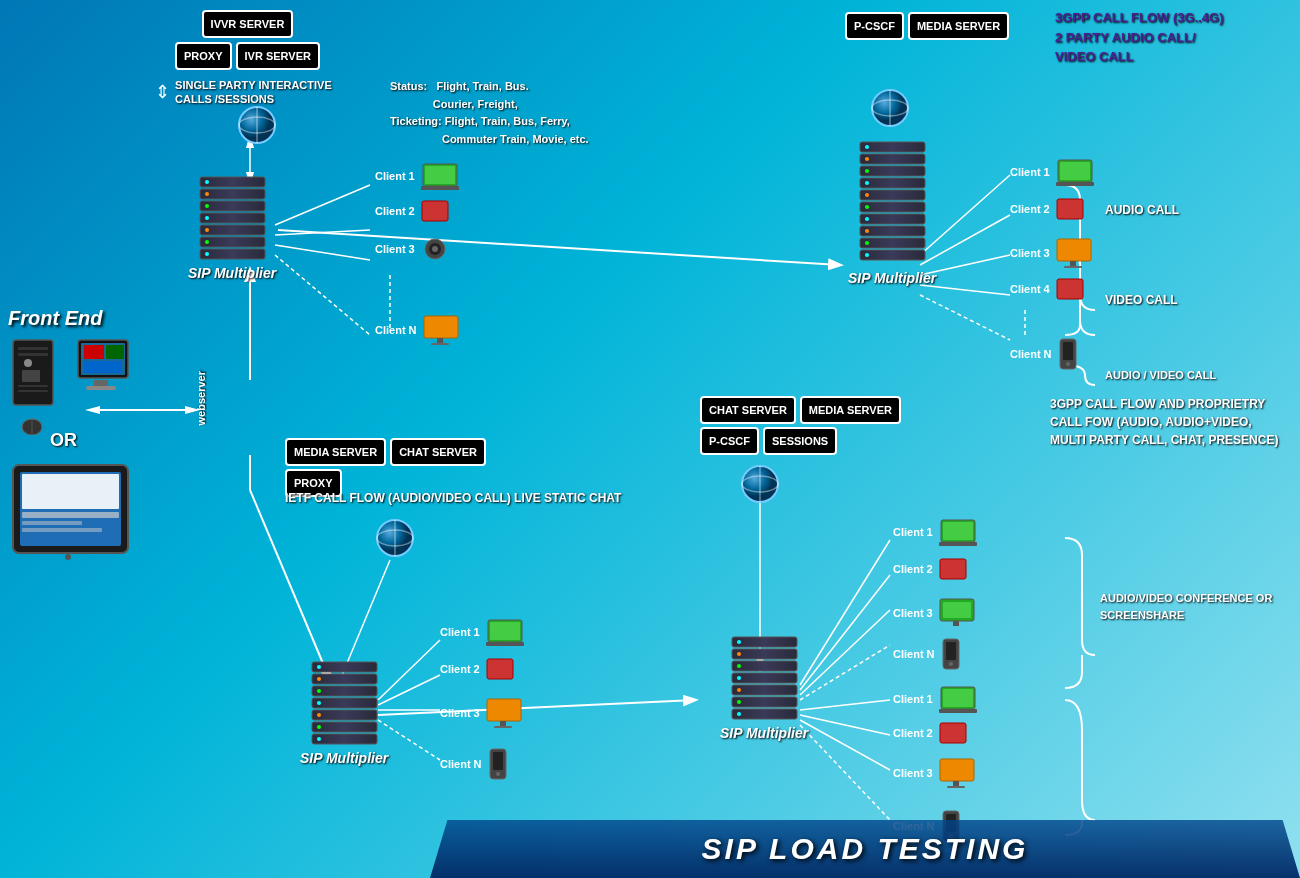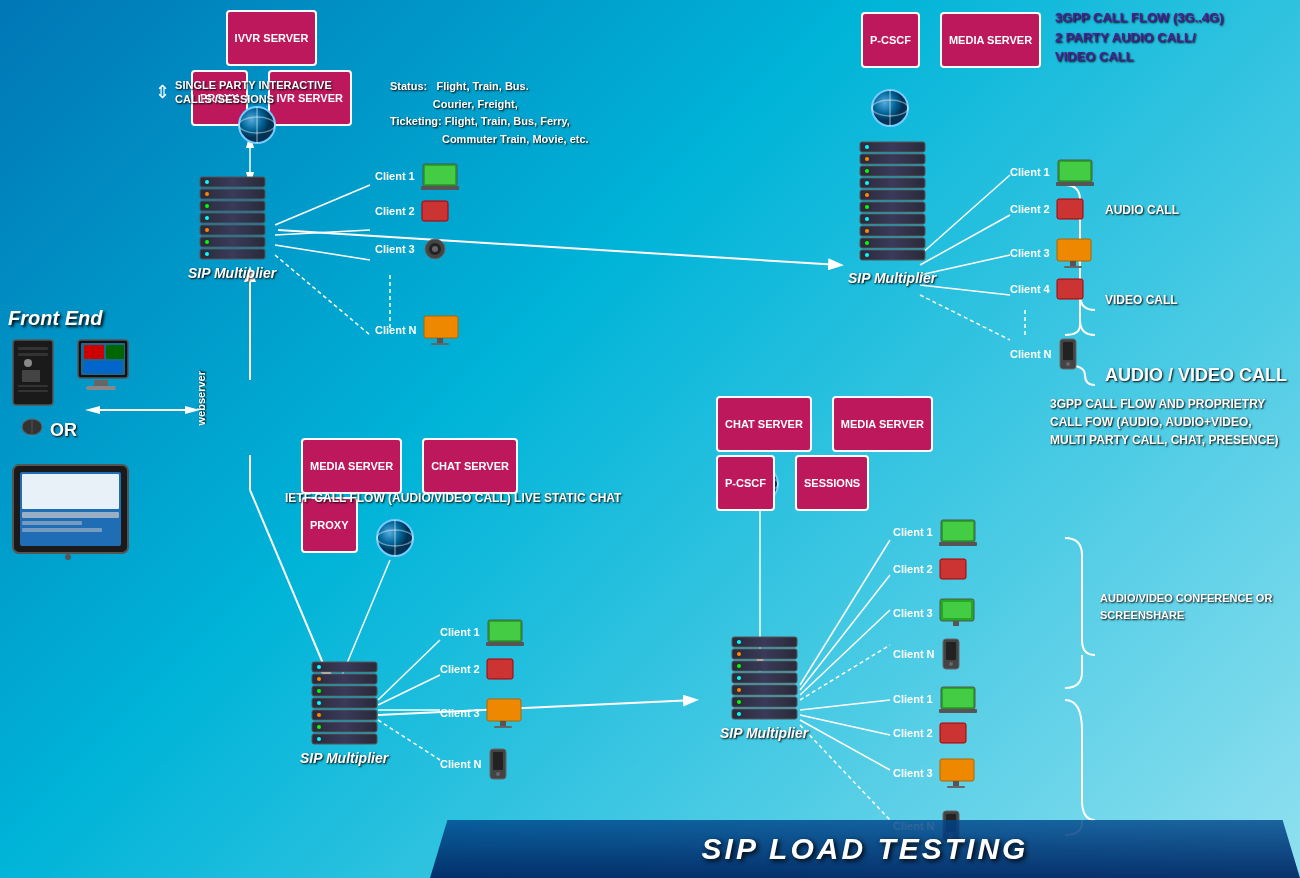--- a/index.html
+++ b/index.html
@@ -23,29 +23,28 @@
       position: absolute;
       top: 0; left: 0;
       width: 1300px;
       height: 878px;
       pointer-events: none;
     }
 
     
     .badge {
       display: inline-block;
-      background: #be185d;
+      background: #000000;
       color: #fff;
       border: 2px solid #fff;
       border-radius: 4px;
       font-size: 11px;
       font-weight: bold;
-      padding: 20px 7px;
+      padding: 6px 7px;
       white-space: nowrap;
-      margin-left: 16px;
     }
     .badge-group {
       display: flex;
       gap: 4px;
       flex-wrap: wrap;
     }
     .client-label {
       color: #fff;
       font-size: 11px;
       font-weight: bold;
@@ -196,21 +195,21 @@
 
   <div class="abs" style="left:1105px; top:200px;">
     <span style="color:#fff; font-size:12px; font-weight:bold; text-shadow:1px 1px 2px #000;">AUDIO CALL</span>
   </div>
 
   <div class="abs" style="left:1105px; top:290px;">
     <span style="color:#fff; font-size:12px; font-weight:bold; text-shadow:1px 1px 2px #000;">VIDEO CALL</span>
   </div>
 
   <div class="abs" style="left:1105px; top:365px;">
-    <span style="color:#fff; font-size:18px; font-weight:bold; text-shadow:1px 1px 2px #000;">AUDIO / VIDEO CALL</span>
+    <span style="color:#fff; font-size:11px; font-weight:bold; text-shadow:1px 1px 2px #000;">AUDIO / VIDEO CALL</span>
   </div>
 
   <div class="abs" style="left:8px; top:295px;">
     <div style="color:#fff; font-size:20px; font-weight:900; font-style:italic; text-shadow:2px 2px 3px #000; margin-bottom:5px;margin-top:12px;">Front End</div>
 
     <div style="display:flex; gap:8px; align-items:flex-end;">
       <svg width="60" height="80">
         <rect x="5" y="5" width="40" height="65" rx="3" fill="#1a1a1a" stroke="#555" stroke-width="1.5"></rect>
         <rect x="10" y="12" width="30" height="3" rx="1" fill="#333"></rect>
         <rect x="10" y="18" width="30" height="3" rx="1" fill="#333"></rect>
@@ -231,21 +230,21 @@
     </div>
 
     <div style="margin-left: 12px; margin-top: 2px;">
       <svg width="25" height="18">
         <ellipse cx="12" cy="10" rx="10" ry="8" fill="#333" stroke="#666" stroke-width="1"></ellipse>
         <line x1="12" y1="3" x2="12" y2="17" stroke="#555" stroke-width="1"></line>
       </svg>
     </div>
   </div>
 
-  <div class="abs" style="left:50px; top:420px;">
+  <div class="abs" style="left:50px; top:430px;">
     <span style="color:#fff; font-size:18px; font-weight:bold; text-shadow:1px 1px 2px #000;">OR</span>
   </div>
 
   <div class="abs" style="left:8px; top:460px;">
     <svg width="125" height="100">
       <rect x="5" y="5" width="115" height="88" rx="6" fill="#1a1a1a" stroke="#555" stroke-width="2"></rect>
       <rect x="12" y="12" width="101" height="74" rx="2" fill="#1e6db5"></rect>
       <rect x="14" y="14" width="97" height="35" rx="1" fill="#fff" opacity="0.9"></rect>
       <rect x="14" y="52" width="97" height="6" rx="1" fill="#ccc" opacity="0.7"></rect>
       <rect x="14" y="61" width="60" height="4" rx="1" fill="#ccc" opacity="0.5"></rect>

